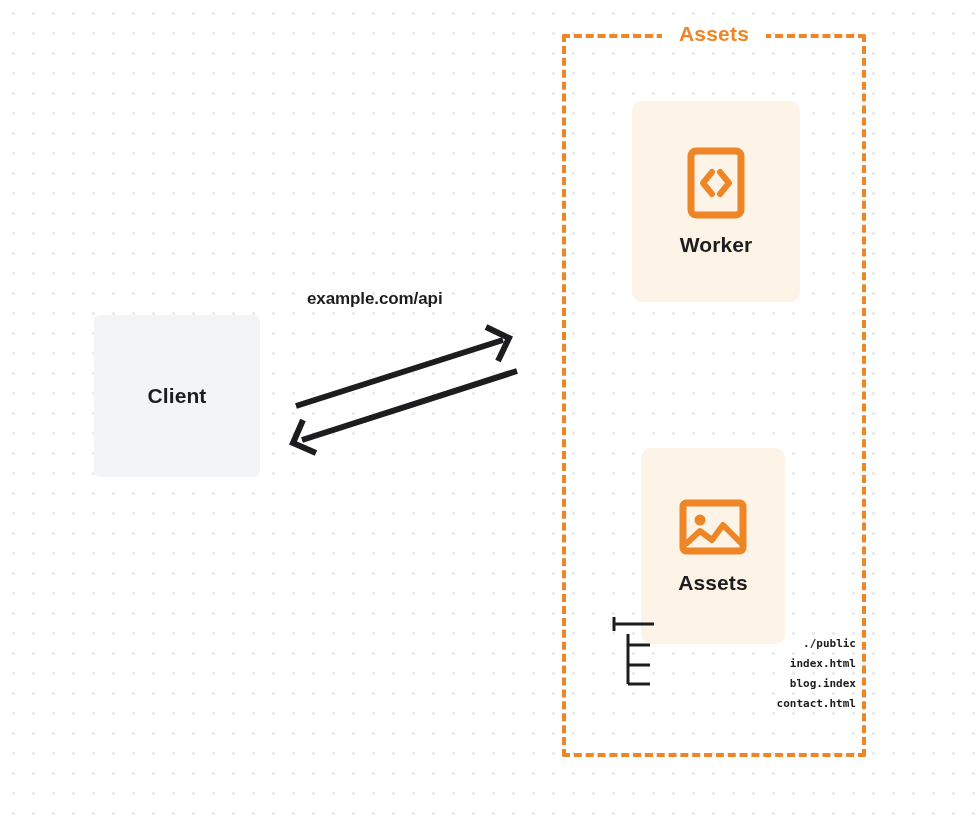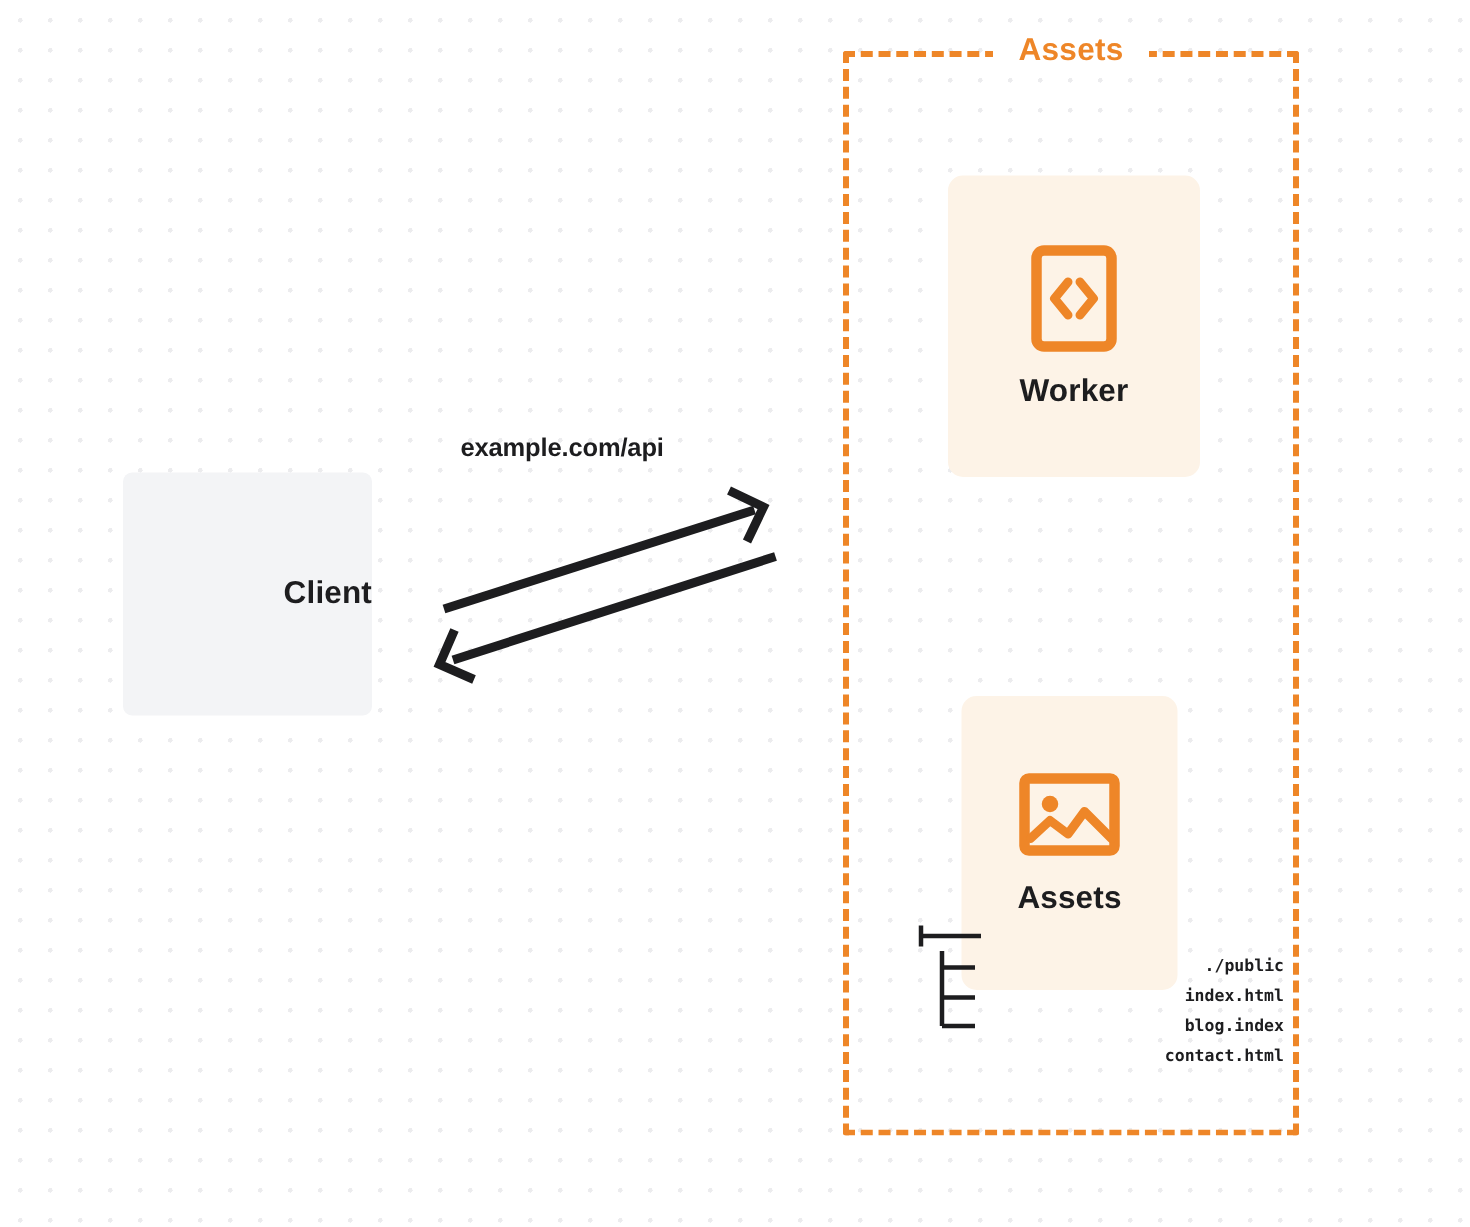--- a/index.html
+++ b/index.html
@@ -22,29 +22,29 @@
     background-color: #ffffff;
     
     background-image: radial-gradient(circle at 1.5px 1.5px, #ececee 1.5px, transparent 1.6px);
     background-size: 20px 20px;
     background-position: 12px 12px;
   }
 
   
   .client-box {
     position: absolute;
-    left: 82px;
+    left: 94px;
     top: 315px;
     width: 166px;
     height: 162px;
     background-color: #f3f4f6;
     border-radius: 6px;
     display: flex;
     align-items: center;
-    justify-content: flex-end;
+    justify-content: center;
   }
   .client-label {
     font-size: 21px;
     font-weight: bold;
     color: #1d1d1f;
     letter-spacing: 0.1px;
   }
 
   
   .arrows-svg {
@@ -124,21 +124,20 @@
 
   
   .card {
     position: absolute;
     background-color: #fdf3e7;
     border-radius: 10px;
     display: flex;
     flex-direction: column;
     align-items: center;
     justify-content: center;
-    margin-top: 16px;
   }
   .card-worker {
     left: 70px;
     top: 67px;
     width: 168px;
     height: 201px;
   }
   .card-assets {
     left: 79px;
     top: 414px;

